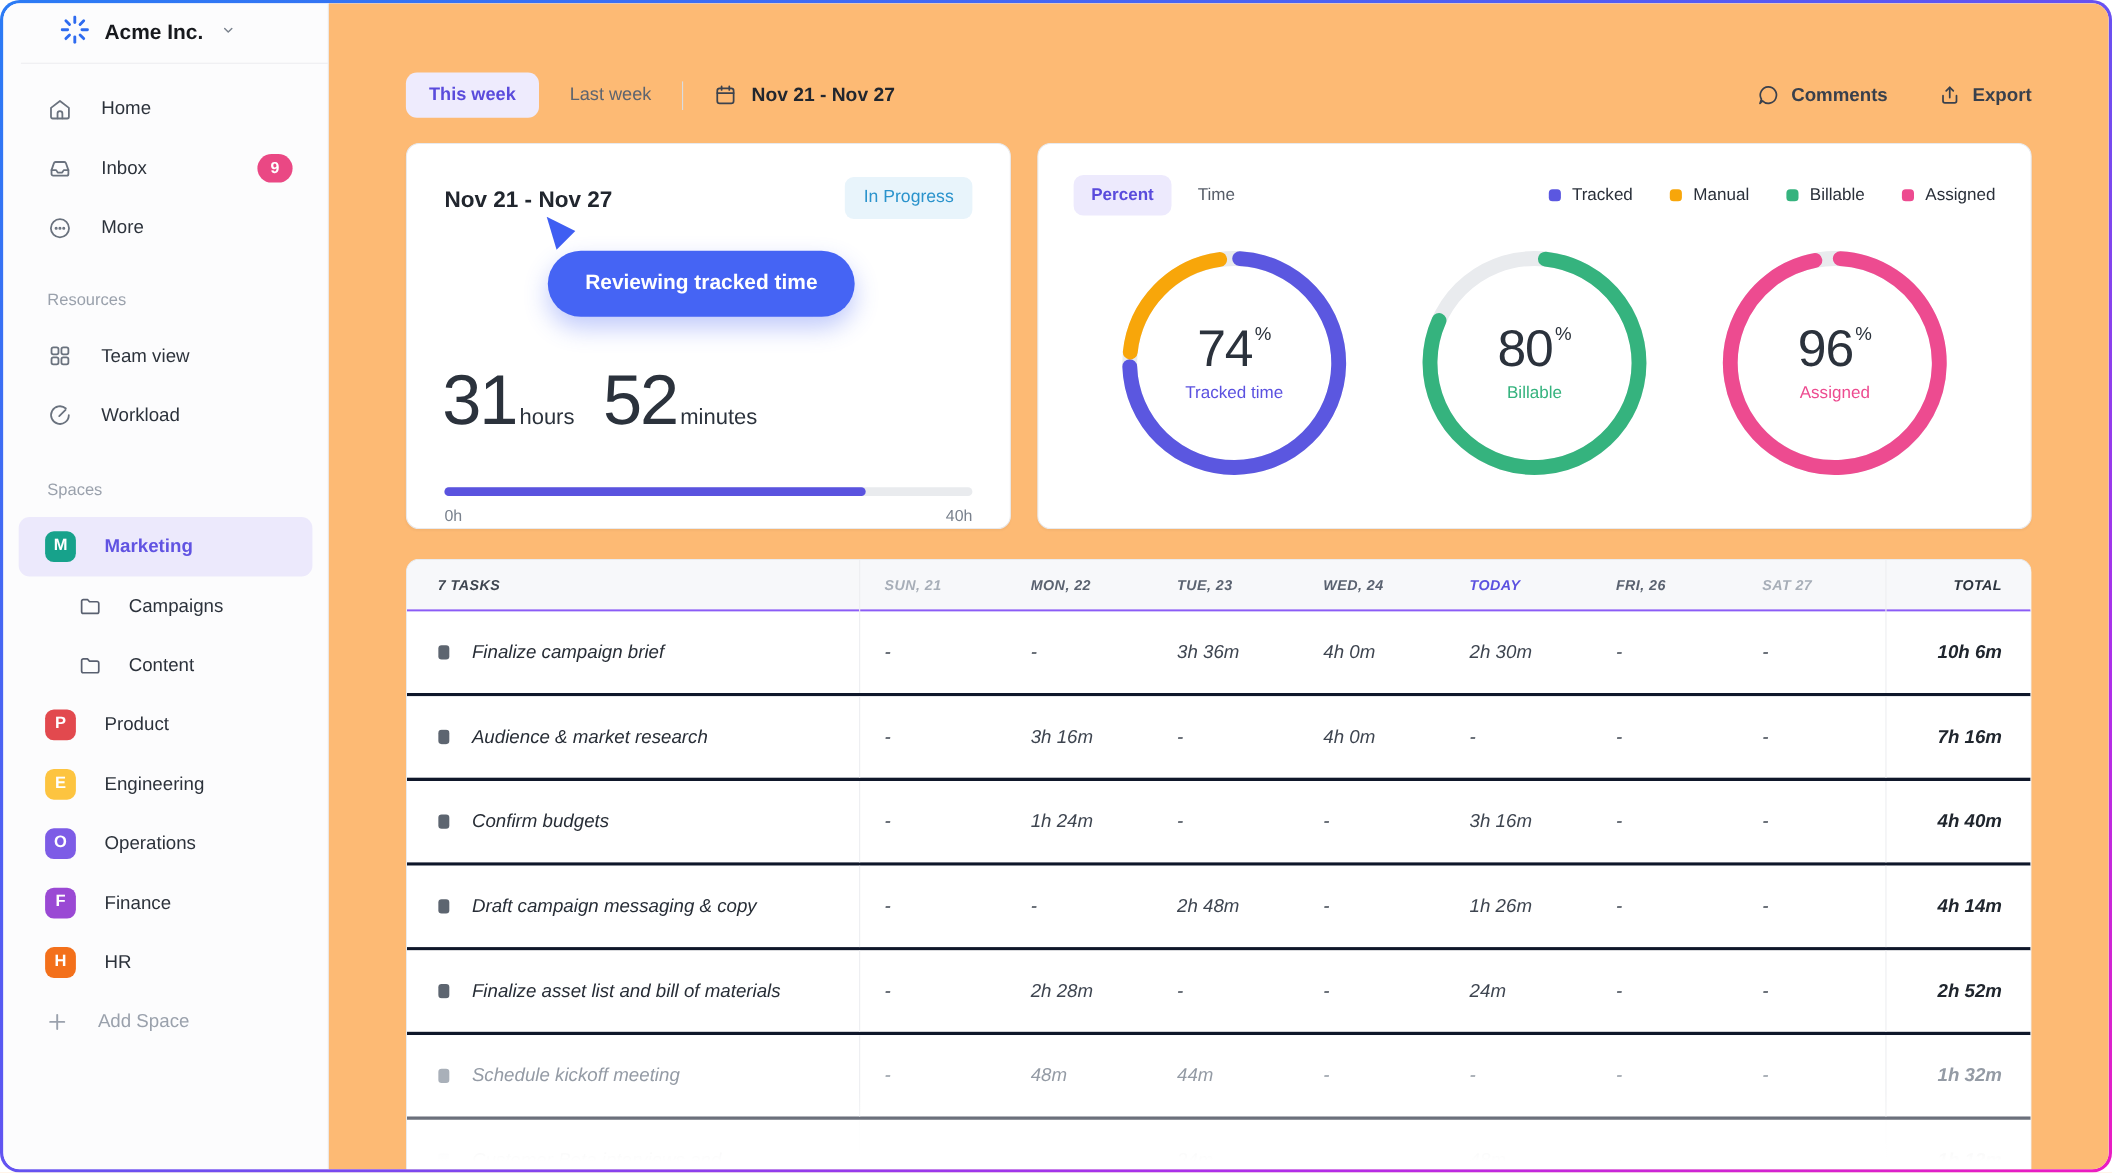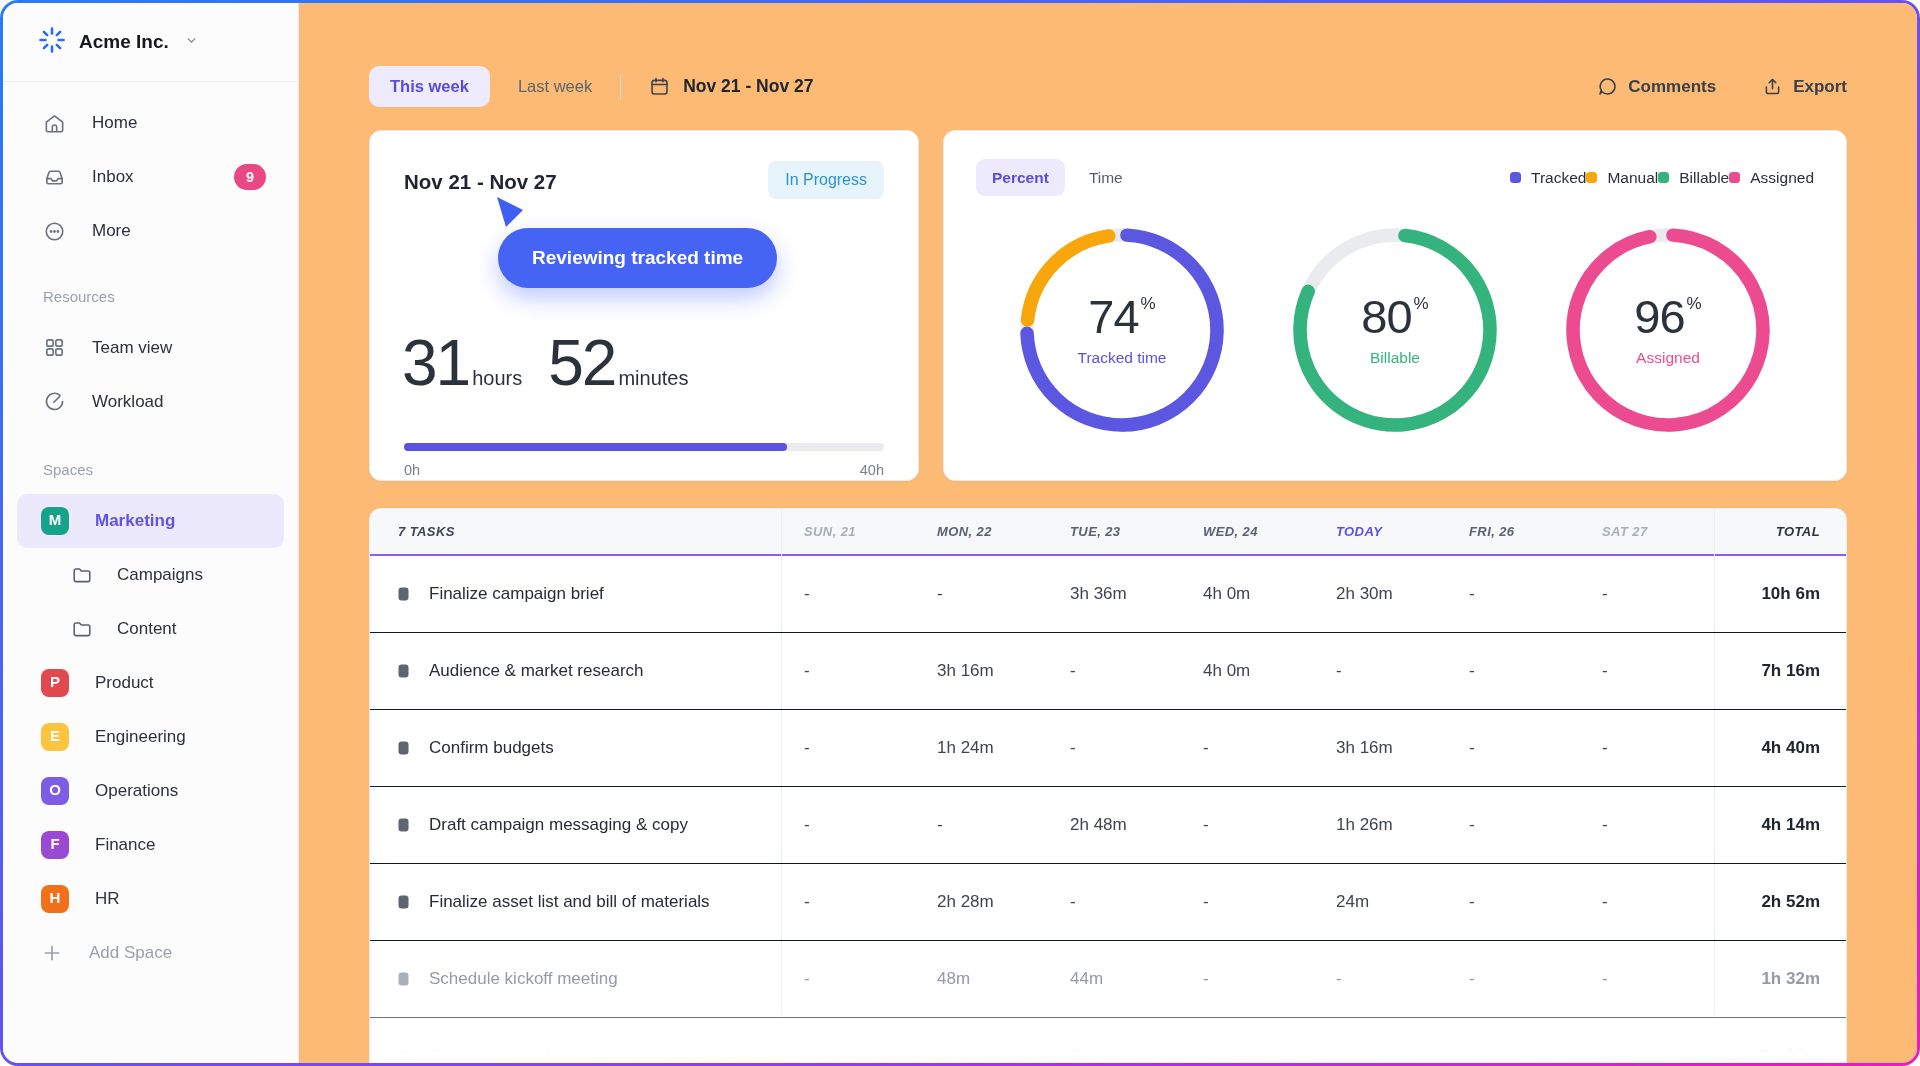--- a/index.html
+++ b/index.html
@@ -6,21 +6,21 @@
   html,body { width:1920px; height:1066px; overflow:hidden; background:#fff;
     font-family:"Liberation Sans","DejaVu Sans",sans-serif; color:#2c323b; line-height:1.25; }
 
   
   .frame { width:1920px; height:1066px; padding:3px; border-radius:18px;
     background:linear-gradient(150deg,#2b7bf5 0%,#5a58f2 45%,#b02de9 80%,#ec1bc0 100%); }
   .app { width:100%; height:100%; border-radius:15px; background:#fff; display:flex; overflow:hidden; }
 
   
   .sidebar { width:296px; flex-shrink:0; background:#fcfcfd; border-right:1px solid #e9eaee; }
-  .brand { height:79px; display:flex; align-items:center; gap:14px; padding-left:36px; border-bottom:1px solid #ededf0; }
+  .brand { height:55px; display:flex; align-items:center; gap:14px; padding-left:36px; border-bottom:1px solid #ededf0;margin-left:16px; }
   .brand-name { font-size:19px; font-weight:700; color:#17191d; }
   .chev { color:#7a828d; margin-left:2px; }
   .nav { padding-top:14px; }
   .nav-item { height:54px; display:flex; align-items:center; gap:26px; padding-left:40px; font-size:17px; color:#2c323b; position:relative; cursor:pointer; }
   .nav-item .ic { color:#6a727e; display:flex; }
   .badge { position:absolute; right:32px; min-width:32px; height:26px; border-radius:13px;
     background:#ea4884; color:#fff; font-size:14.5px; font-weight:700; display:flex; align-items:center; justify-content:center; }
   .section-label { margin-top:30px; margin-bottom:14px; padding-left:40px; font-size:15px; color:#9aa1ac; }
   .section-label.spaces { margin-top:32px; }
   .space-item { height:54px; display:flex; align-items:center; gap:26px; padding-left:38px; font-size:17px; color:#2c323b; cursor:pointer; }
@@ -63,21 +63,21 @@
   .progress-track { position:absolute; left:34px; right:34px; top:312px; height:8px; border-radius:4px; background:#e9ebee; }
   .progress-fill { height:100%; border-radius:4px; background:#5a53df; }
   .progress-labels { position:absolute; left:34px; right:34px; top:330px; display:flex; justify-content:space-between;
     font-size:14.5px; color:#79818d; }
 
   .donut-card { flex:1; height:351px; padding:28px 32px; }
   .dc-head { display:flex; align-items:center; }
   .toggle { font-size:15.5px; color:#565d68; cursor:pointer; }
   .toggle.active { background:#edeafd; color:#5a4bdc; font-weight:600; padding:9px 16px; border-radius:9px; }
   .toggle.plain { margin-left:24px;text-align:center; }
-  .legend { margin-left:auto; display:flex; align-items:flex-end; }
+  .legend { margin-left:auto; display:flex; align-items:flex-end; gap:34px; }
   .legend-item { display:flex; align-items:center; gap:10px; font-size:15.5px; color:#2a303a; cursor:pointer; }
   .swatch { width:11px; height:11px; border-radius:3.5px; }
   .donuts { display:flex; justify-content:space-between; padding:0 42px; margin-top:30px; }
   .donut { position:relative; width:208px; height:208px; }
   .donut svg { position:absolute; inset:0; }
   .donut-center { position:absolute; inset:0; display:flex; flex-direction:column; align-items:center; justify-content:center; }
   .donut-num { display:flex; align-items:flex-start; color:#2b323c; }
   .dn-val { font-size:47px; letter-spacing:-1px; line-height:1; }
   .dn-unit { font-size:17px; margin-top:0px; margin-left:2px; }
   .donut-label { font-size:15.5px; font-weight:500; margin-top:8px; }
@@ -85,21 +85,21 @@
   
   .table { margin-top:27px; height:556px; border:1px solid #e9ebee; border-bottom:none; border-radius:12px 12px 0 0;
     overflow:hidden; position:relative; background:#fff; }
   .tgrid { display:grid; grid-template-columns:412px 133px 133px 133px 133px 133px 133px 134px 1fr; align-items:center; }
   .thead { height:47px; background:#f7f8fa; border-bottom:2px solid #8b5cf6; font-size:13px; font-weight:700; letter-spacing:.4px; color:#5a6270;font-style:italic; }
   .thead .h { padding-left:22px; }
   .thead .h.first { padding-left:28px; color:#3e4550; border-right:1px solid #edeef1; height:47px; display:flex; align-items:center; }
   .thead .h.muted { color:#a7aeb8; }
   .thead .h.accent { color:#5b51e0; }
   .thead .h.total { text-align:right; padding-right:26px; color:#2b333e; border-left:1px solid #edeef1; height:47px; display:flex; align-items:center; justify-content:flex-end; }
-  .trow { min-height:77px; border-bottom:1px solid #0f172a; background:#fff; }
+  .trow { min-height:77px; border-bottom:3px solid #0f172a; background:#fff;font-style:italic; }
   .trow .task { display:flex; align-items:center; gap:20px; padding:14px 26px 14px 28px; font-size:17px; color:#272d36; line-height:1.3;
     border-right:1px solid #edeef1; align-self:stretch; }
   .trow .val { font-size:17px; color:#3e4550; padding-left:22px; }
   .trow .total { font-size:17px; font-weight:700; color:#20262e; text-align:right; padding-right:26px;
     border-left:1px solid #edeef1; align-self:stretch; display:flex; align-items:center; justify-content:flex-end; }
   .status-icon { flex-shrink:0; }
   .trow.muted .task, .trow.muted .val, .trow.muted .total { color:#949ba5; }
   .trow.faded { opacity:.22; }
   .table-fade { position:absolute; left:0; right:0; bottom:0; height:72px; pointer-events:none;
     background:linear-gradient(180deg, rgba(255,255,255,0) 0%, #ffffff 88%); }

